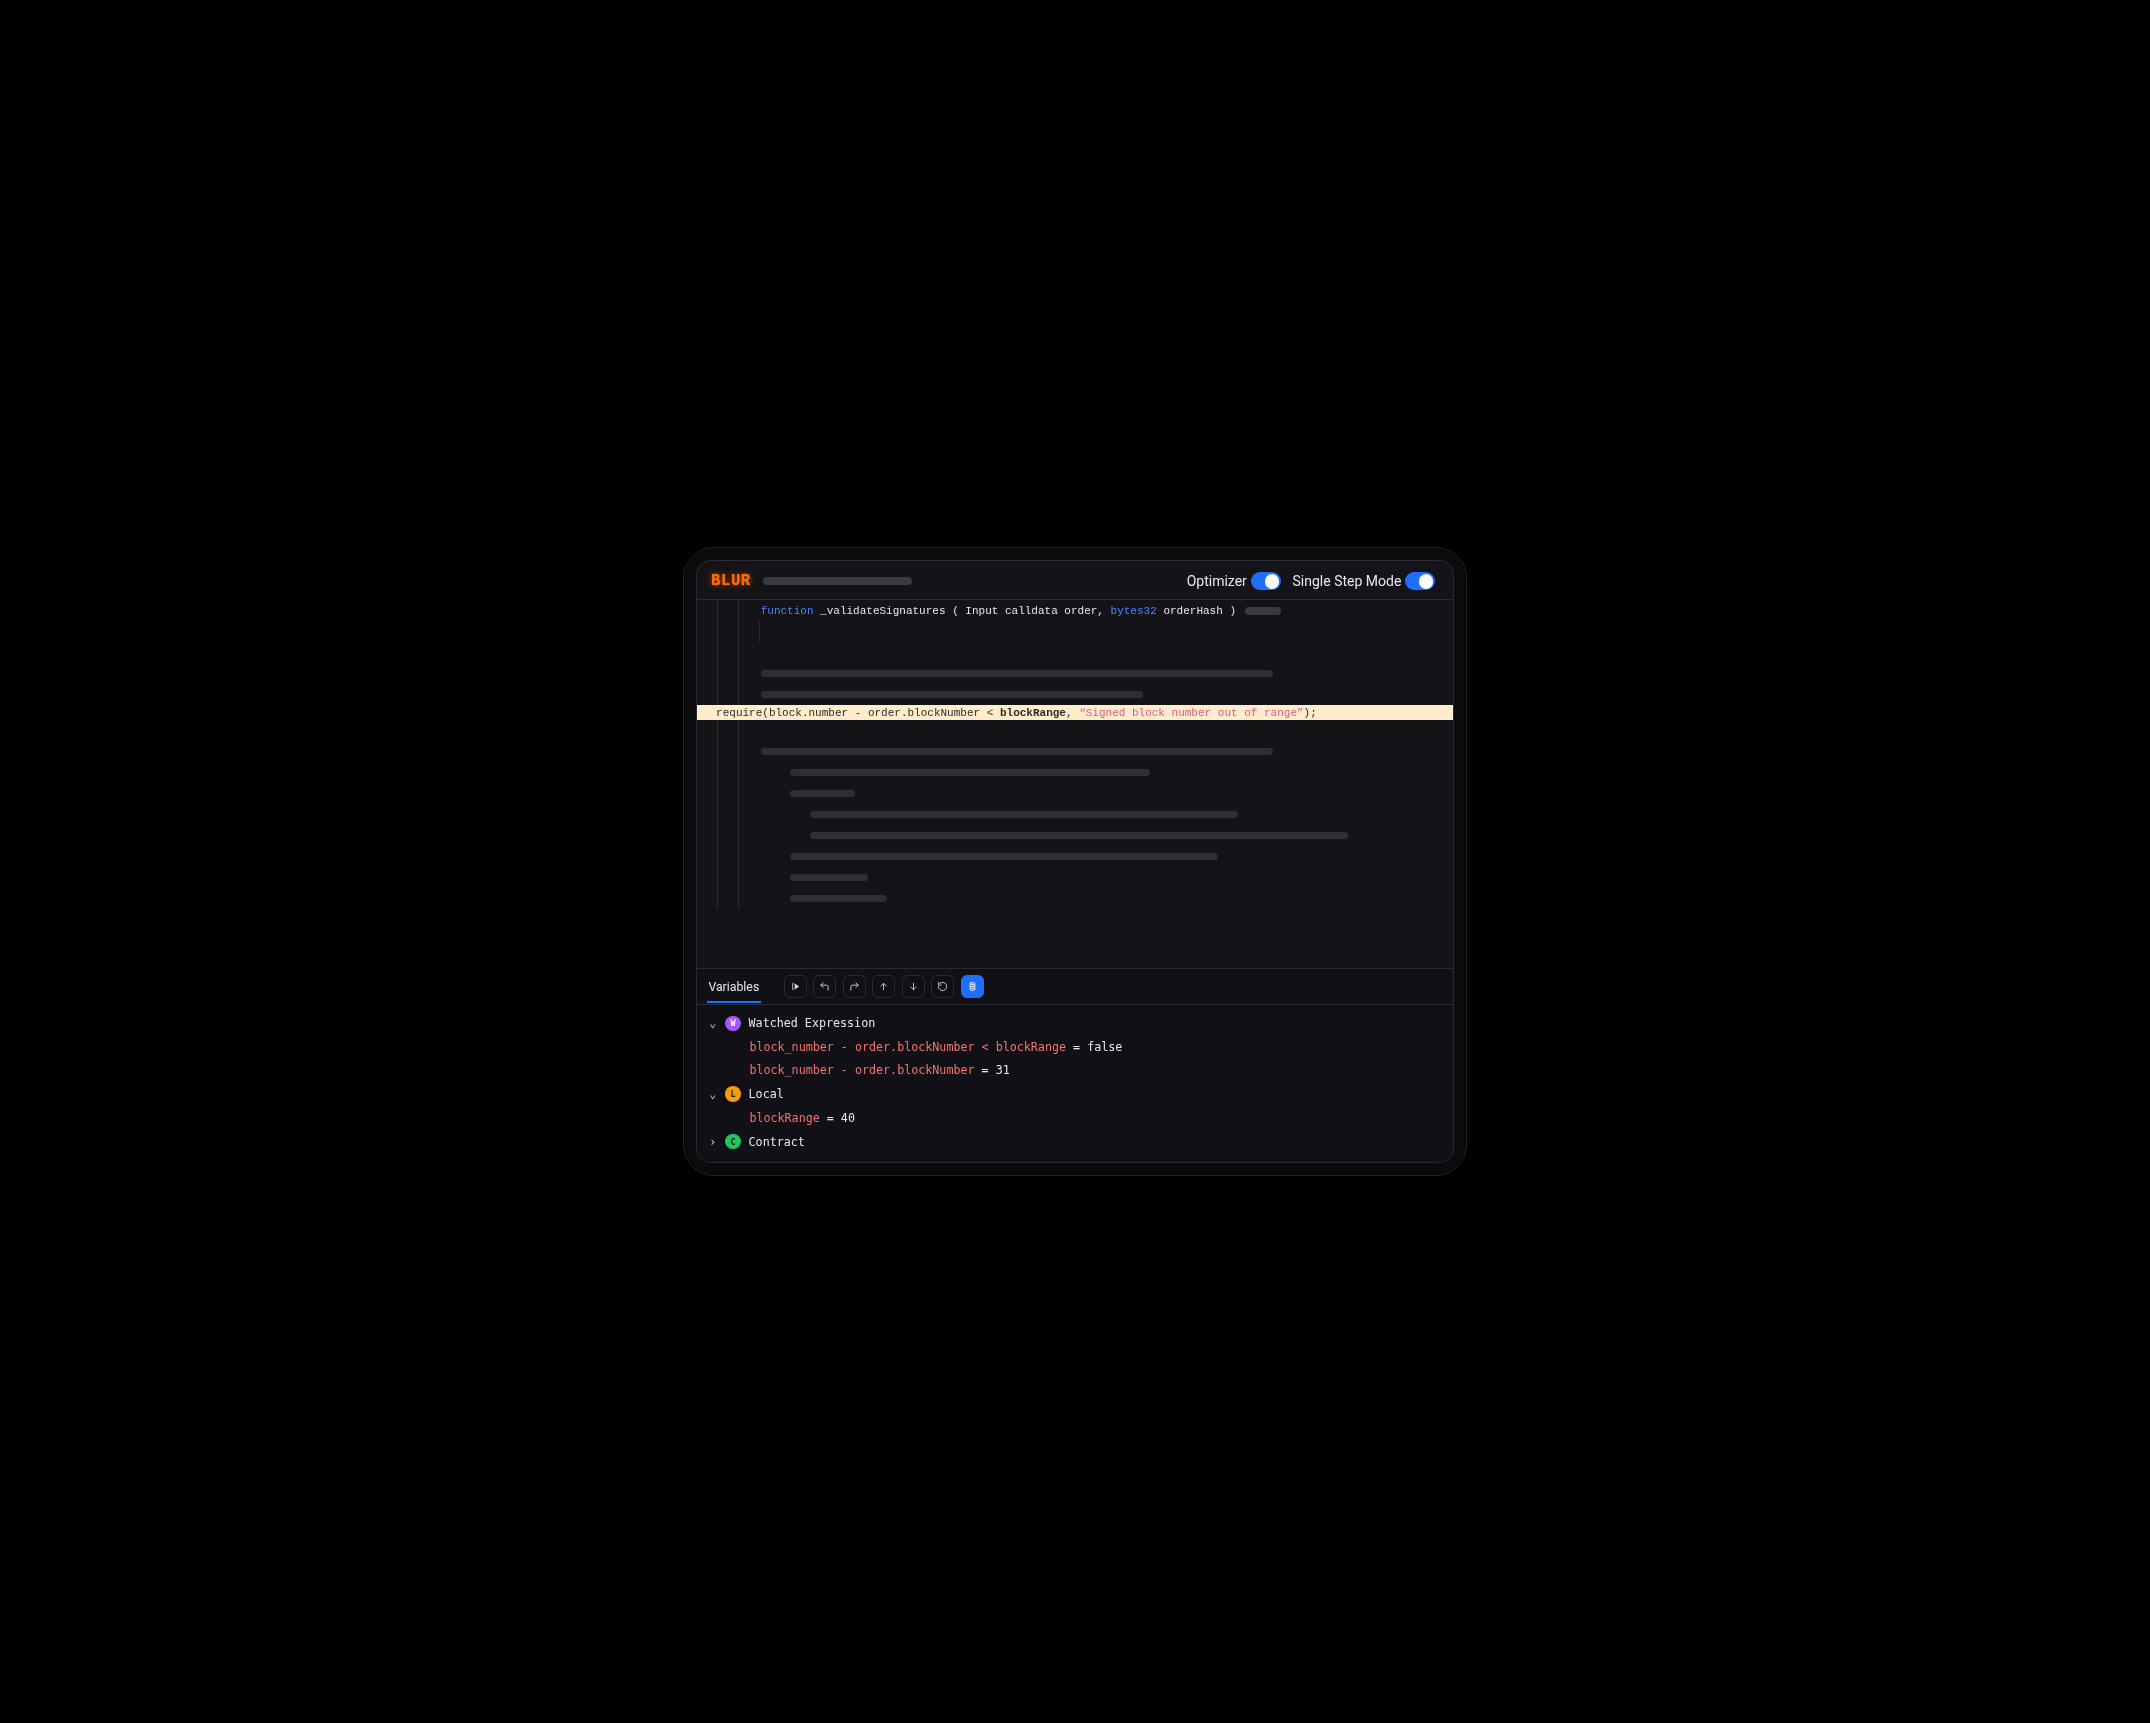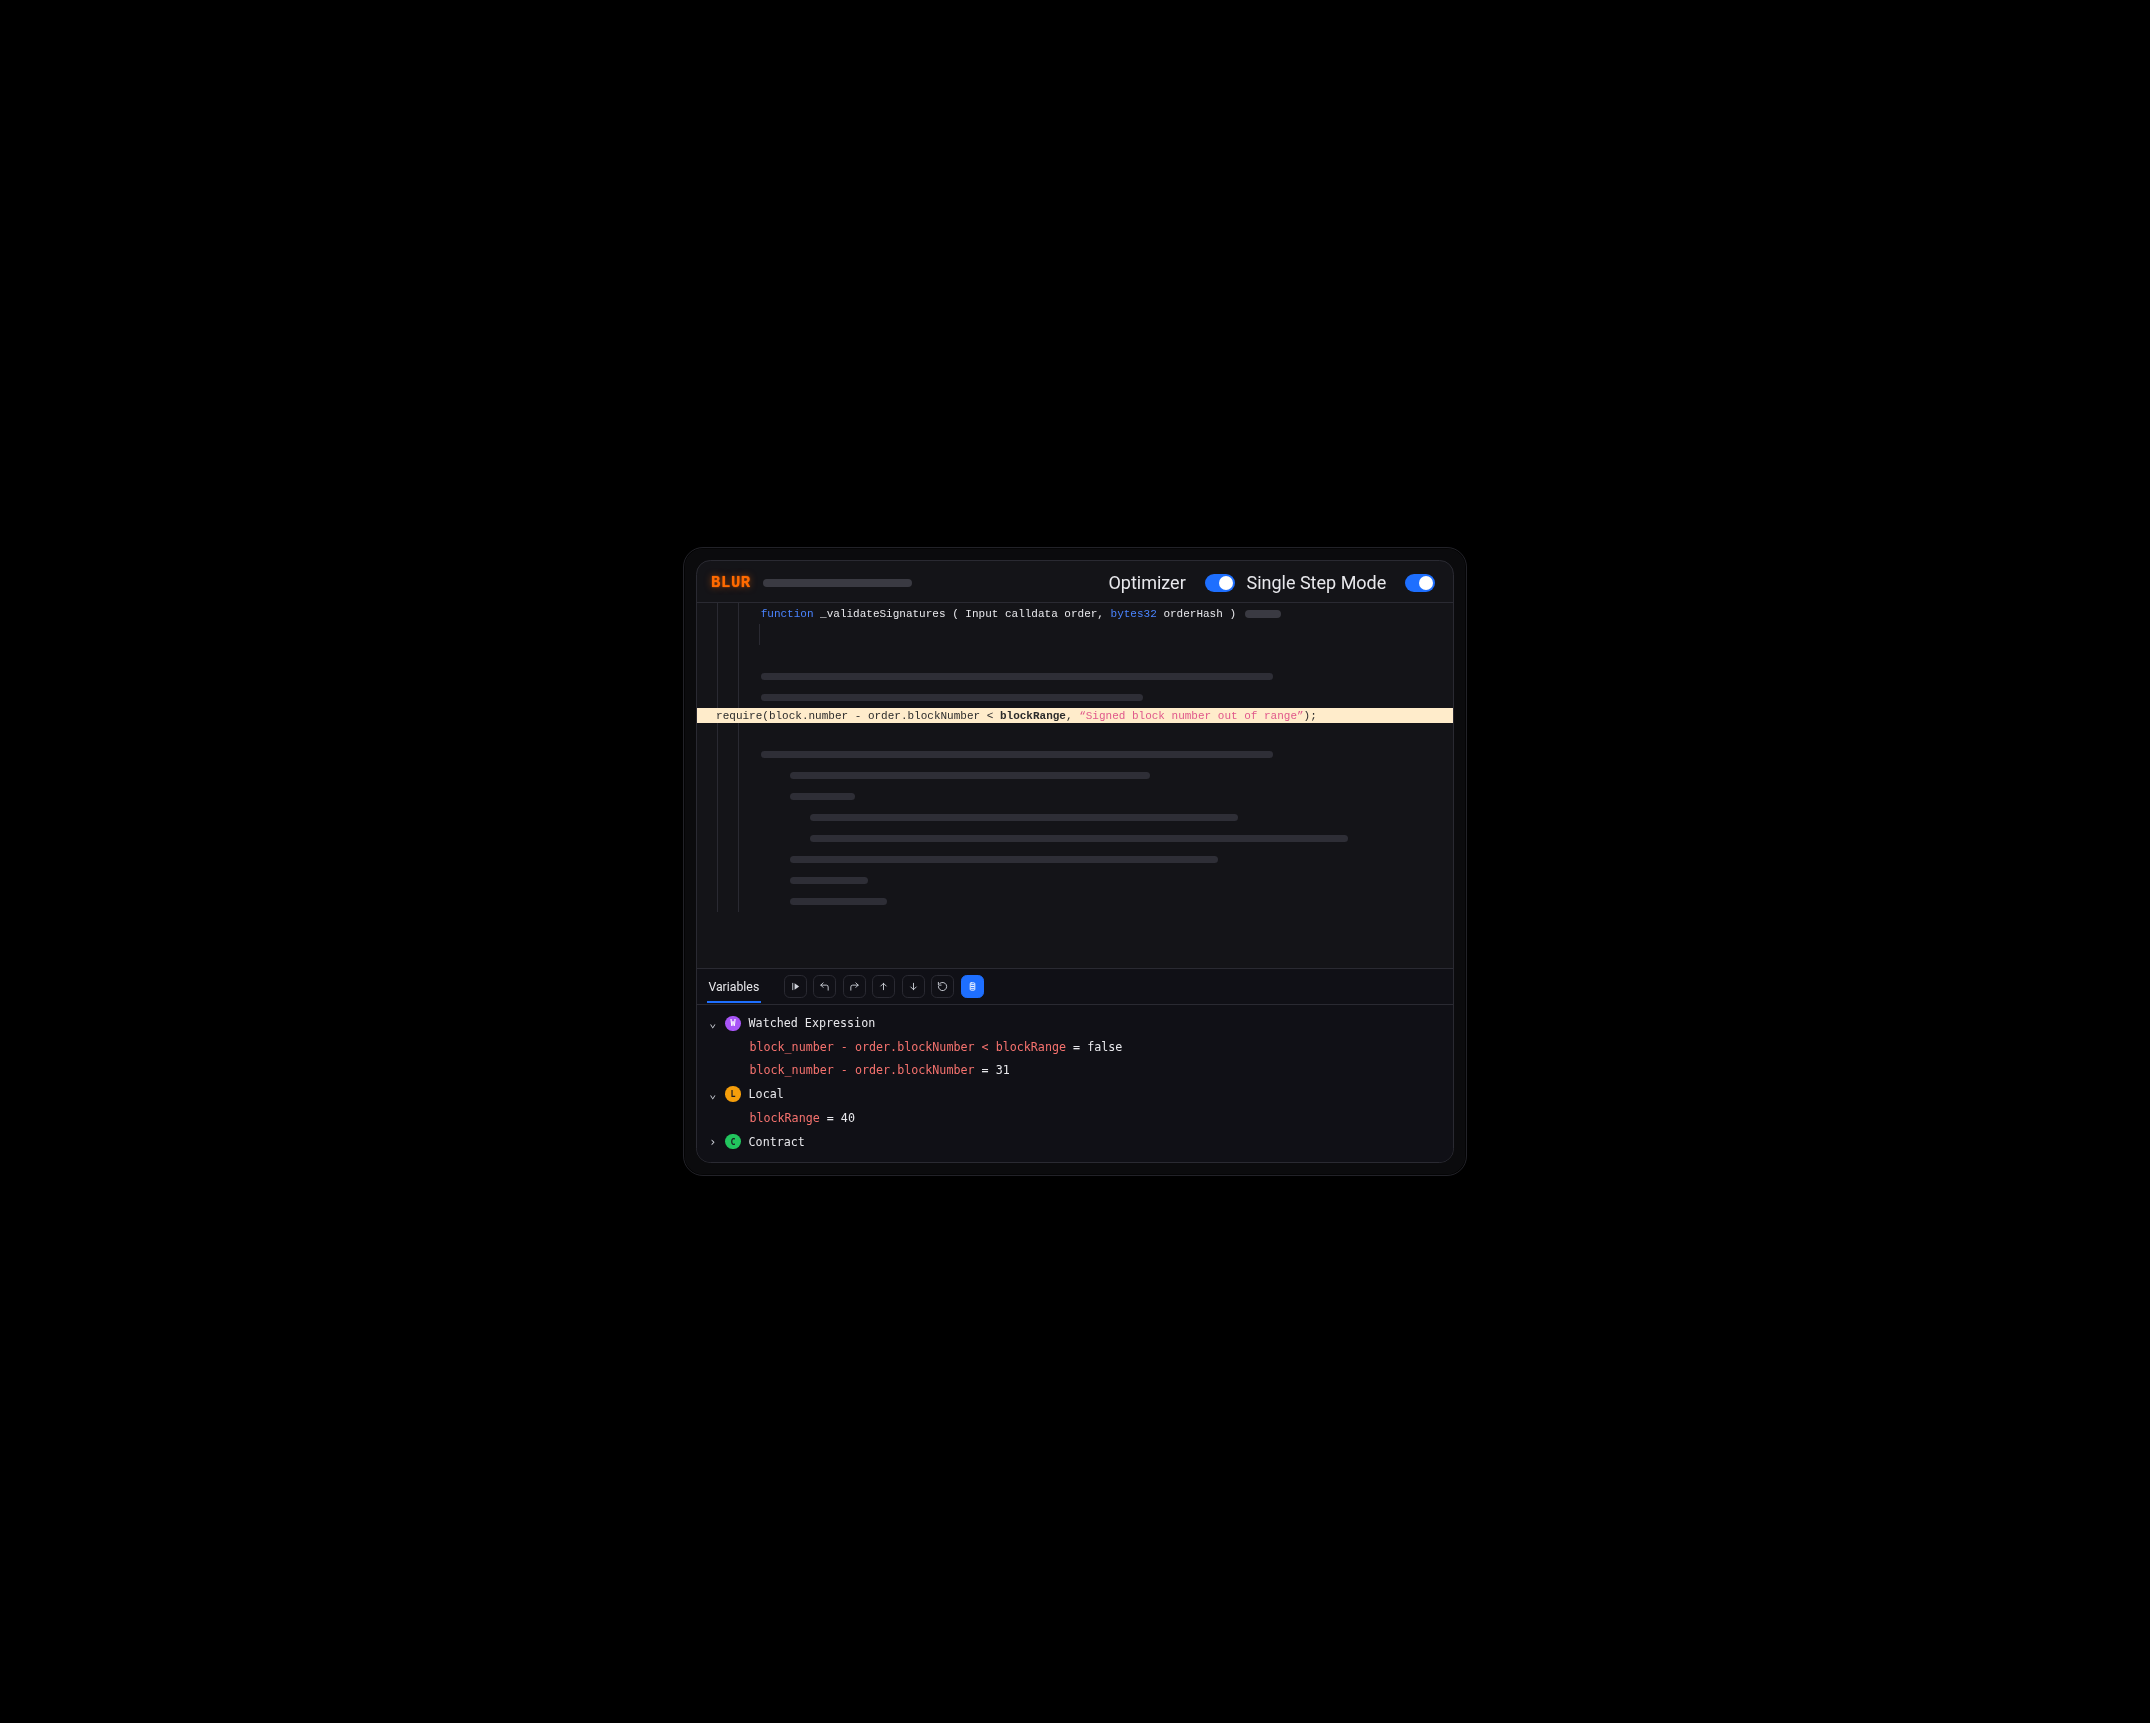--- a/index.html
+++ b/index.html
@@ -29,21 +29,21 @@
     background:#000;
     font-family:-apple-system,BlinkMacSystemFont,"Segoe UI",Roboto,sans-serif;
     color:var(--text);
     display:flex;align-items:center;justify-content:center;
     padding:26px;
   }
   .device{
     width:784px;height:629px;
     background:var(--bg);
     border:1.3px solid #222228;
-    border-radius:20px;
+    border-radius:31px;
     padding:11.7px;
     box-shadow:0 0 0 0.6px #000 inset;
     display:flex;
   }
   .screen{
     flex:1;
     background:var(--panel);
     border:0.6px solid var(--border);
     border-radius:14.3px;
     overflow:hidden;
@@ -56,21 +56,21 @@
     gap:11.7px;
   }
   .logo{
     font-family:"Courier New",monospace;
     font-weight:900;font-size:15.6px;letter-spacing:0.6px;
     color:var(--orange);
     text-shadow:0 0 7.8px rgba(255,106,0,.55),0 0 1.3px rgba(255,106,0,.9);
   }
   .logo-placeholder{height:7.8px;width:149px;border-radius:3.9px;background:var(--muted)}
   .header-spacer{flex:1}
-  .toggle-group{display:flex;align-items:center;gap:19px;font-size:18px}
+  .toggle-group{display:flex;align-items:center;gap:4px;font-size:14px}
   .switch{width:30px;height:18px;border-radius:9px;background:var(--blue);position:relative;cursor:pointer}
   .switch .knob{position:absolute;top:1.9px;right:1.9px;width:14.3px;height:14.3px;border-radius:50%;background:#fff}
   
   .editor{flex:1;display:flex;overflow:hidden;border-top:0.6px solid var(--border);font-family:"SFMono-Regular",Consolas,"Liberation Mono",Menlo,monospace;font-size:11px}
   .gutter-col{width:61px;border-right:0.6px solid var(--border);background:var(--panel)}
   .code-col{flex:1;position:relative}
   .row{display:flex;align-items:center;height:21px}
   .gutter-col .row{justify-content:flex-end;padding-right:6.5px;color:var(--gutter);font-size:11px;position:relative}
   .gutter-col .row .bp{position:absolute;left:24.6px;width:5.8px;height:5.8px;border-radius:50%;background:var(--highlight-red)}
   .gutter-col .row.active{color:#fff;font-weight:600}

